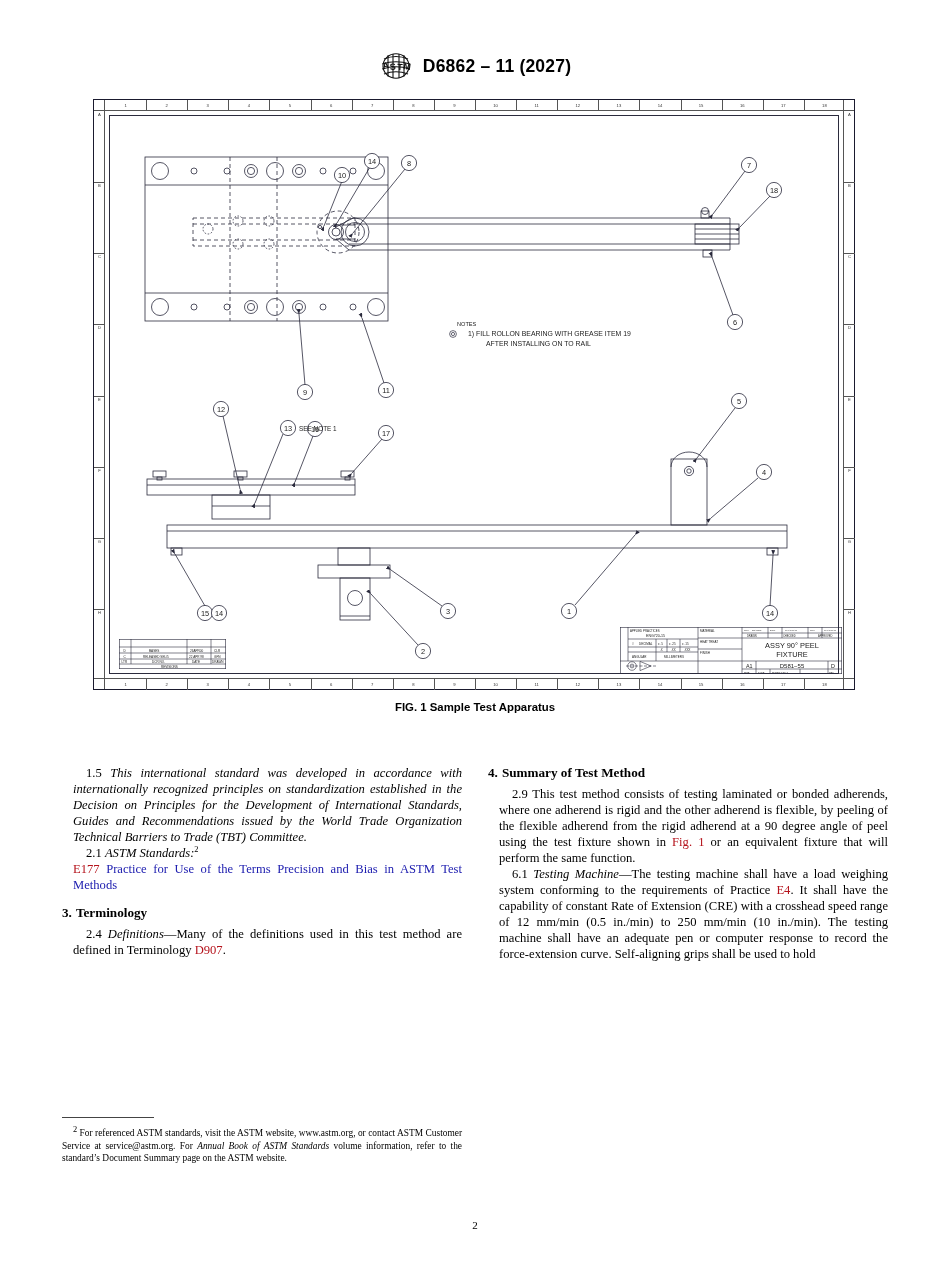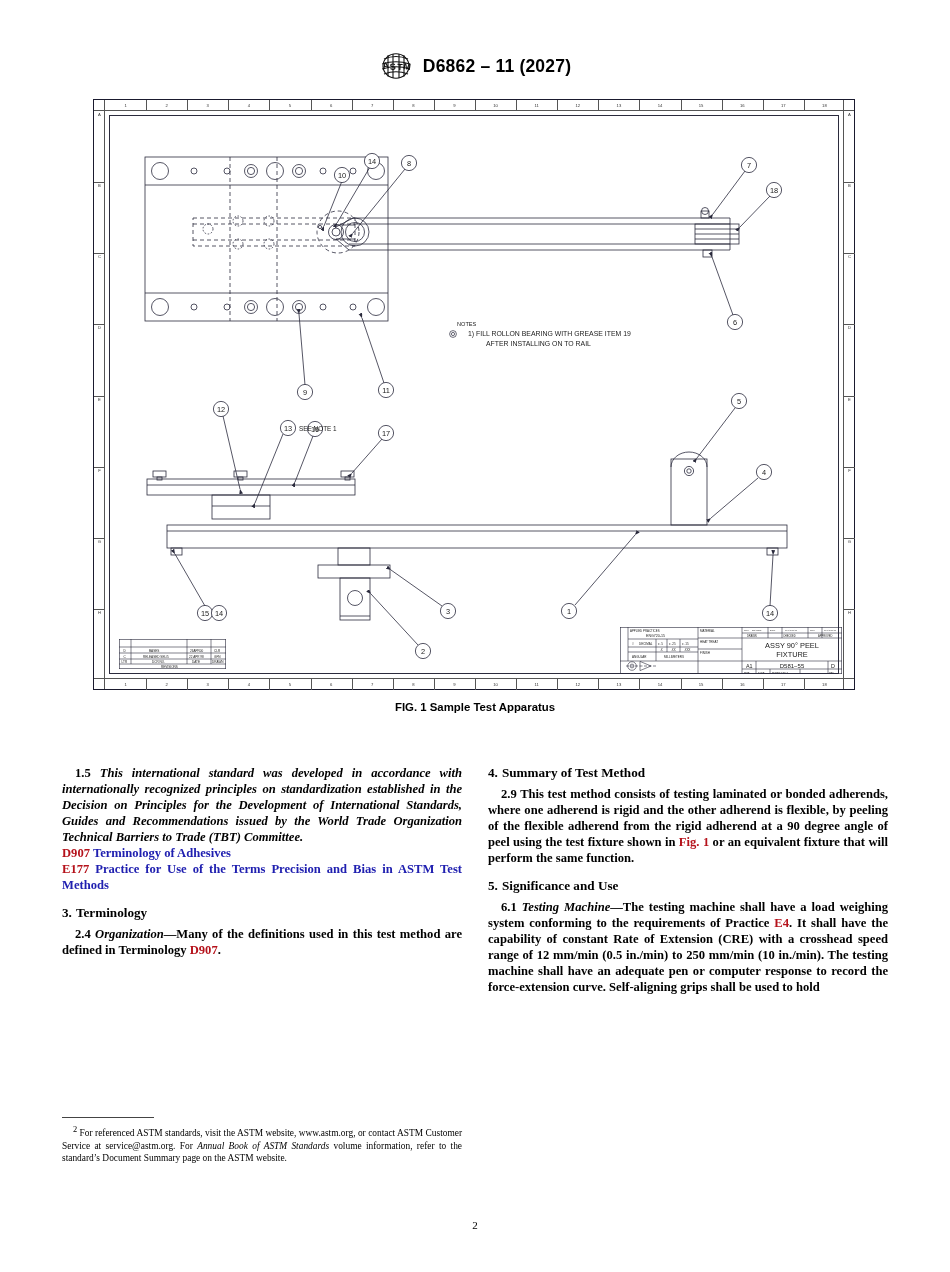--- a/index.html
+++ b/index.html
@@ -95,25 +95,24 @@
     position: absolute;
     width: 400px;
     font-size: 12.6px;
     line-height: 1.275;
     text-align: justify;
   }
   .col-left  { top: 765px; left: 62px; }
   .col-right { top: 765px; left: 488px; }
 
   .para {
-    margin: 0 0 0 0;
+    margin: 0 0 0 11px;
     text-indent: 13px;
     text-align: justify;
     text-justify: inter-word;
-    font-weight: bold;
   }
   .sec-head {
     font-family: "Liberation Serif", serif;
     font-weight: bold;
     font-size: 13.2px;
     margin: 12px 0 4px 0;
     text-indent: 0;
     text-align: left;
   }
   .sec-head .num { margin-right: 4px; }
@@ -611,56 +610,53 @@
 <div class="fig-caption">FIG. 1 Sample Test Apparatus</div>
 
 <div class="col col-left">
 
   <p class="para">
     <span>1.5</span>
     <span class="it">This international standard was developed in accordance with internationally recognized principles on standardization established in the Decision on Principles for the Development of International Standards, Guides and Recommendations issued by the World Trade Organization Technical Barriers to Trade (TBT) Committee.</span>
   </p>
 
 
-
-  <p class="para std-line">
-    <span class="ref-red">D907</span>
-    <span class="ref-blue">Terminology of Adhesives</span>
+  <p class="para">
+    <span>2.1</span>
+    <span class="it">ASTM Standards:</span><span class="sup">2</span>
   </p>
+
 
 
   <p class="para std-line" style="text-align:justify;">
     <span class="ref-red">E177</span>
     <span class="ref-blue">Practice for Use of the Terms Precision and Bias in ASTM Test Methods</span>
   </p>
 
   <h2 class="sec-head">
     <span class="num">3.</span><span>Terminology</span>
   </h2>
 
   <p class="para">
     <span>2.4</span>
-    <span class="it">Organization</span><span>—Many of the definitions used in this test method are defined in Terminology </span><span class="ref-red">D907</span><span>.</span>
+    <span class="it">Definitions</span><span>—Many of the definitions used in this test method are defined in Terminology </span><span class="ref-red">D907</span><span>.</span>
   </p>
 </div>
 
 <div class="col col-right">
 
   <h2 class="sec-head" style="margin-top:0;">
     <span class="num">4.</span><span>Summary of Test Method</span>
   </h2>
 
   <p class="para">
     <span>2.9</span>
     <span>This test method consists of testing laminated or bonded adherends, where one adherend is rigid and the other adherend is flexible, by peeling of the flexible adherend from the rigid adherend at a 90 degree angle of peel using the test fixture shown in </span><span class="ref-red">Fig. 1</span><span> or an equivalent fixture that will perform the same function.</span>
   </p>
 
-  <h2 class="sec-head">
-    <span class="num">5.</span><span>Significance and Use</span>
-  </h2>
 
 
 
   <p class="para">
     <span>6.1</span>
     <span class="it">Testing Machine</span><span>—The testing machine shall have a load weighing system conforming to the requirements of Practice </span><span class="ref-red">E4</span><span>. It shall have the capability of constant Rate of Extension (CRE) with a crosshead speed range of 12 mm/min (0.5 in./min) to 250 mm/min (10 in./min). The testing machine shall have an adequate pen or computer response to record the force-extension curve. Self-aligning grips shall be used to hold</span>
   </p>
 </div>
 
 <div class="footnote-wrap">

